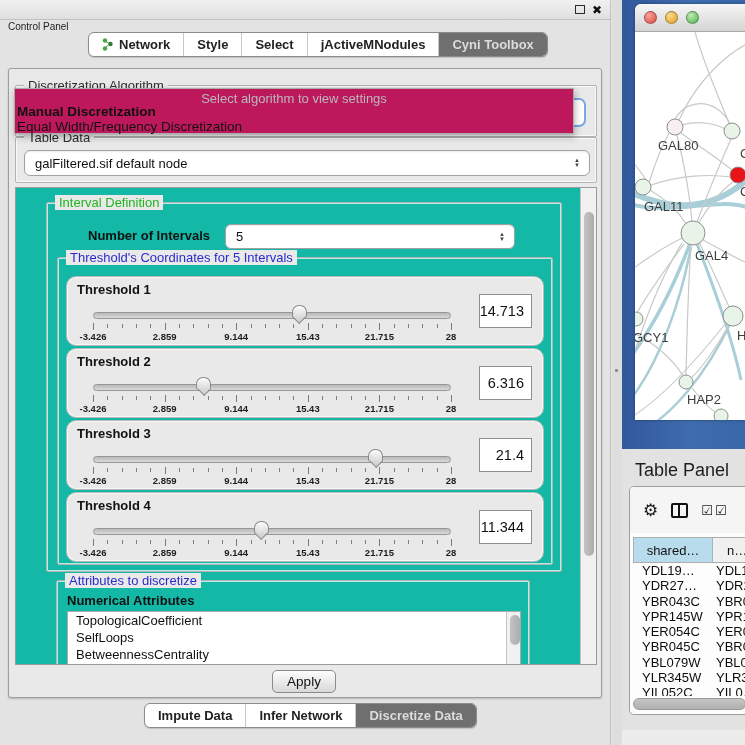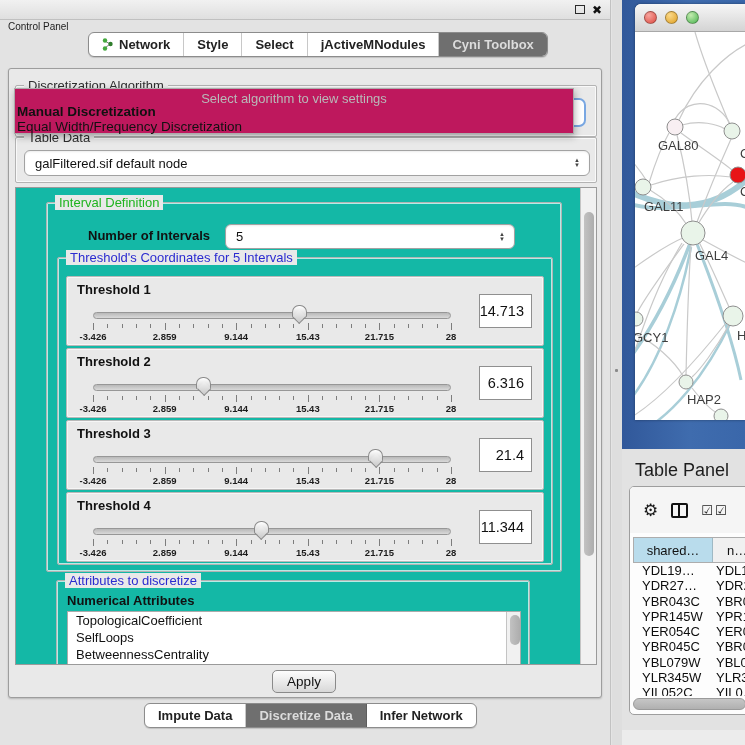--- a/index.html
+++ b/index.html
@@ -71,21 +71,21 @@
   .vthumb { position:absolute; left:2.5px; width:10px; border-radius:5px;
     background:linear-gradient(90deg,#c2c2c2,#adadad); }
 
   #interval-group { left:30px; top:14px; width:516px; height:370px; }
   #num-label { position:absolute; left:41px; top:25px; font-size:13px; font-weight:bold; color:#111; }
   #num-combo { left:178px; top:21px; width:290px; height:25px; }
 
   #thresh-group { left:10px; top:54px; width:496px; height:308px; }
 
   .tpanel { position:absolute; left:8px; width:478px; height:70px;
-    background:#e9e9e9; border:1px solid #b9b9b9; border-radius:2px;
+    background:#e9e9e9; border:1px solid #b9b9b9; border-radius:10px;
     box-shadow:inset 0 0 0 1px rgba(255,255,255,.6); }
   .tpanel-title { position:absolute; left:10px; top:5px; font-size:13px; font-weight:bold; color:#111; }
   .slider { position:absolute; left:26px; top:33px; width:358px; height:30px; }
   .track { position:absolute; left:0; top:2px; width:100%; height:7px; border-radius:4px;
     background:linear-gradient(#b9b9b9,#d9d9d9); border:1px solid #979797; }
   .thumb { position:absolute; top:-5px; width:15px; height:20px; z-index:2; }
   .thumb .cap { position:absolute; left:0; top:0; width:15px; height:12px;
     background:linear-gradient(#ffffff,#d3d3d3); border:1px solid #8a8a8a; border-bottom:none;
     border-radius:7px 7px 1px 1px; }
   .thumb .tip { position:absolute; left:2.3px; top:6.6px; width:10.4px; height:10.4px;
@@ -447,25 +447,25 @@
   <div id="algo-popup">
     <div id="popup-hint">Select algorithm to view settings</div>
     <div class="popup-item bold">Manual Discretization</div>
     <div class="popup-item">Equal Width/Frequency Discretization</div>
   </div>
 
   <div class="tabbar" id="bottom-tabs">
     <span class="tab">
         <span>Impute Data</span>
       </span>
+    <span class="tab">
+        <span>Infer Network</span>
+      </span>
     <span class="tab active">
         <span>Discretize Data</span>
-      </span>
-    <span class="tab">
-        <span>Infer Network</span>
       </span>
   </div>
 </div>
 
 <div id="divider">
     <div id="grip"></div>
   </div>
 
 <div id="net-window">
   <div id="net-frame">

